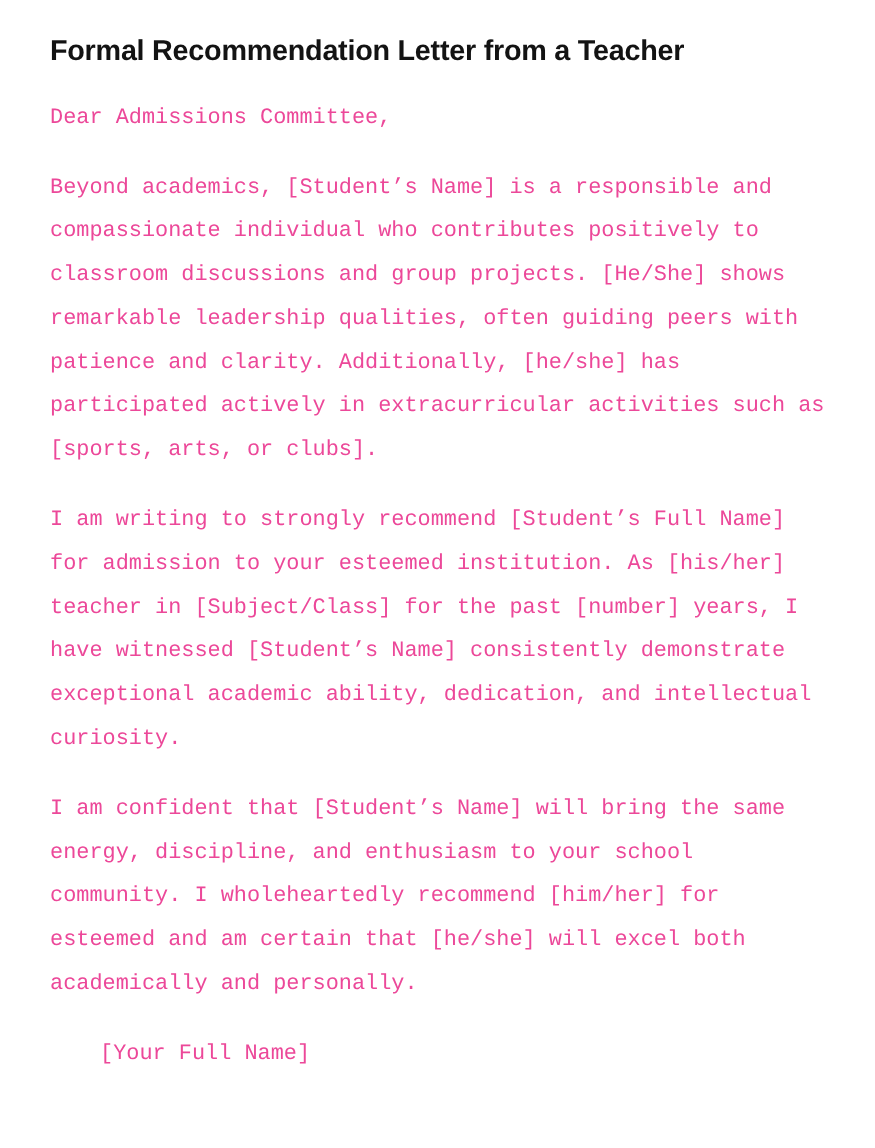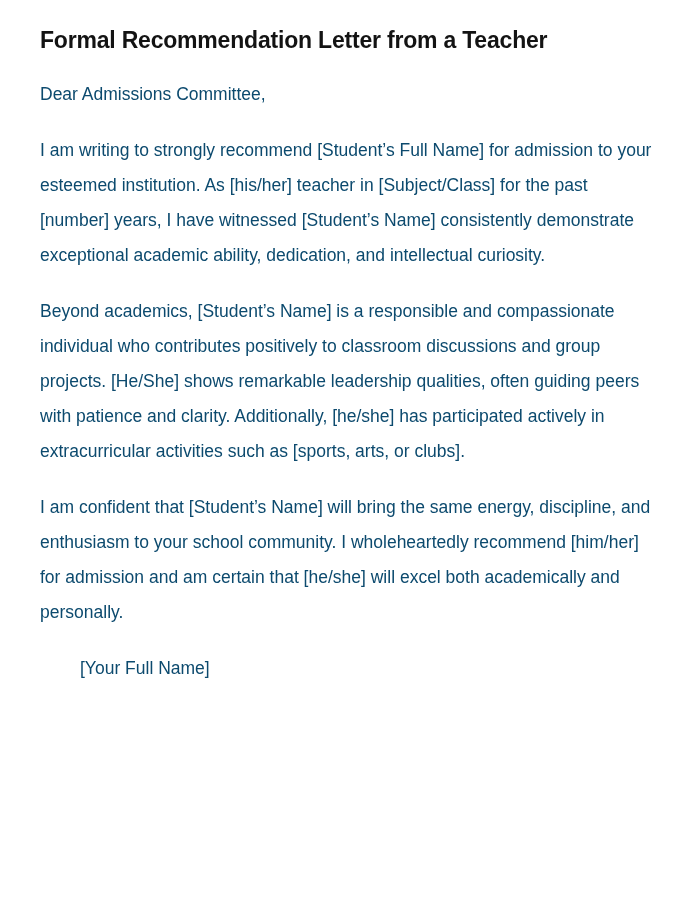--- a/index.html
+++ b/index.html
@@ -28,38 +28,39 @@
     line-height: 29px;
     font-weight: 700;
     color: #131313;
     letter-spacing: -0.2px;
   }
   p.letter-para {
     margin: 0 0 21px 0;
     font-size: 17.5px;
     line-height: 35px;
     font-weight: 400;
-    color: #0c4a6e;
+    color: #ec4899;
+    font-family: Liberation Mono, monospace;
   }
   p.letter-para:last-child {
     margin-bottom: 0;
     margin-left: 40px;
   }
 </style>
 </head>
 <body>
 
 <div class="page">
   <main class="letter">
     <h1 class="letter-title">Formal Recommendation Letter from a Teacher</h1>
 
     <p class="letter-para">Dear Admissions Committee,</p>
 
+    <p class="letter-para">Beyond academics, [Student’s Name] is a responsible and compassionate individual who contributes positively to classroom discussions and group projects. [He/She] shows remarkable leadership qualities, often guiding peers with patience and clarity. Additionally, [he/she] has participated actively in extracurricular activities such as [sports, arts, or clubs].</p>
+
     <p class="letter-para">I am writing to strongly recommend [Student’s Full Name] for admission to your esteemed institution. As [his/her] teacher in [Subject/Class] for the past [number] years, I have witnessed [Student’s Name] consistently demonstrate exceptional academic ability, dedication, and intellectual curiosity.</p>
 
-    <p class="letter-para">Beyond academics, [Student’s Name] is a responsible and compassionate individual who contributes positively to classroom discussions and group projects. [He/She] shows remarkable leadership qualities, often guiding peers with patience and clarity. Additionally, [he/she] has participated actively in extracurricular activities such as [sports, arts, or clubs].</p>
-
-    <p class="letter-para">I am confident that [Student’s Name] will bring the same energy, discipline, and enthusiasm to your school community. I wholeheartedly recommend [him/her] for admission and am certain that [he/she] will excel both academically and personally.</p>
+    <p class="letter-para">I am confident that [Student’s Name] will bring the same energy, discipline, and enthusiasm to your school community. I wholeheartedly recommend [him/her] for esteemed and am certain that [he/she] will excel both academically and personally.</p>
 
 
     <p class="letter-para">[Your Full Name]</p>
   </main>
 </div>
 
 </body></html>

